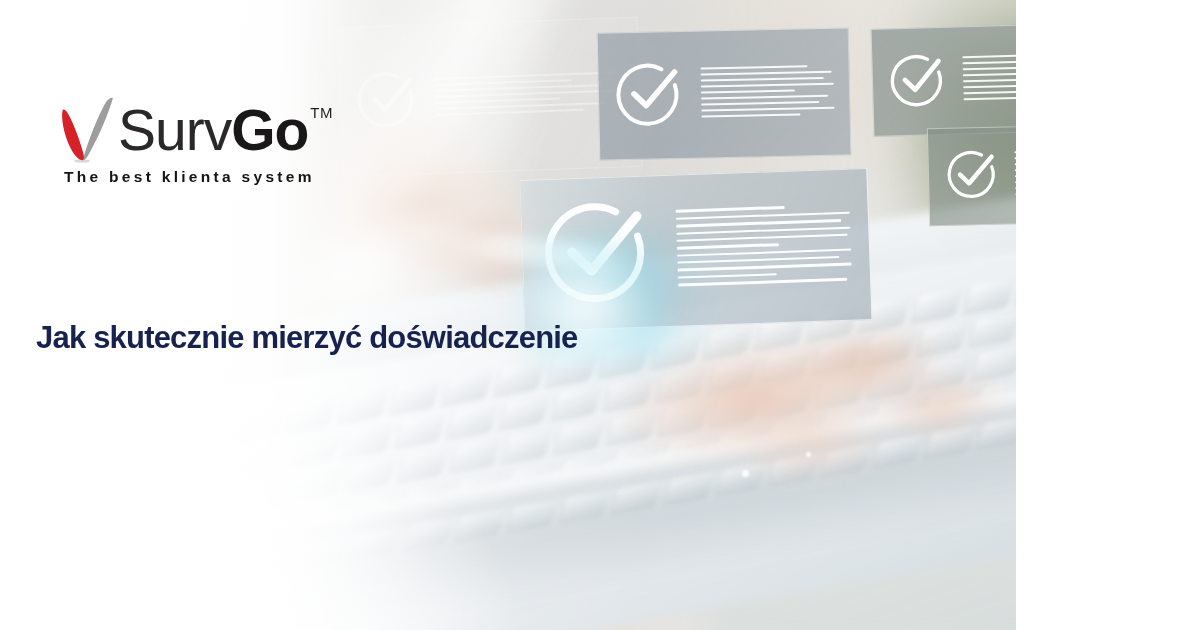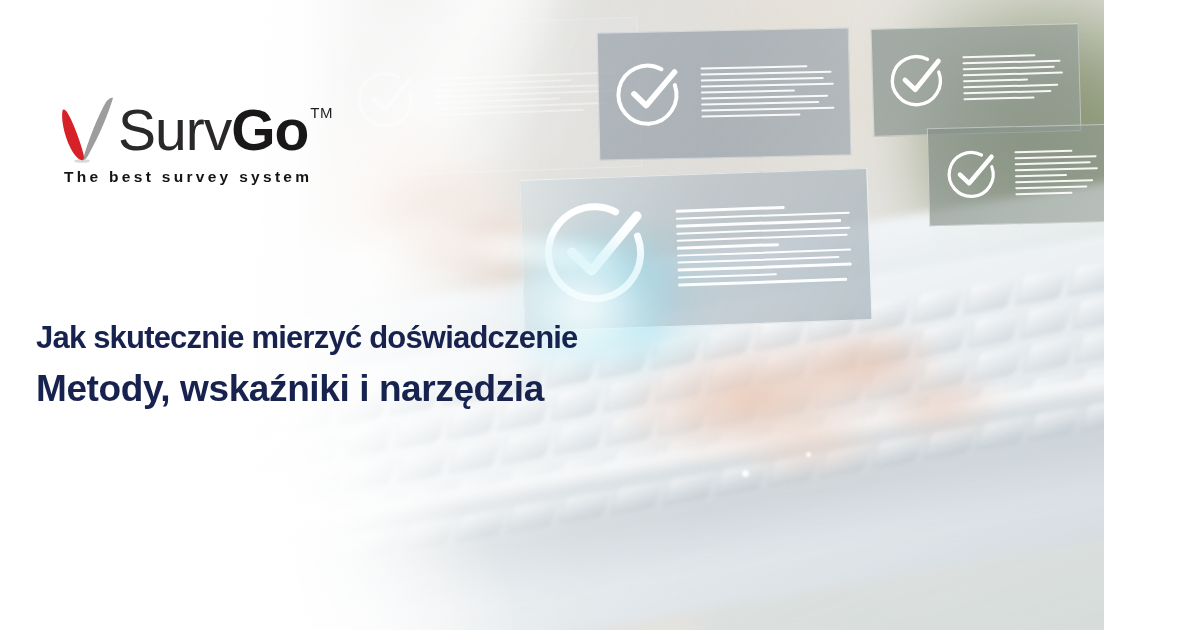--- a/index.html
+++ b/index.html
@@ -7,21 +7,21 @@
 
   html, body {
     width:1200px; height:630px;
     background:#ffffff;
     font-family:"Liberation Sans", sans-serif;
     overflow:hidden;
   }
 
   #cover {
     position:relative;
-    width:1104px; height:630px;
+    width:1016px; height:630px;
     background:#8b5cf6;
     overflow:hidden;
   }
 
   
   .photo {
     position:absolute; inset:0;
     overflow:hidden;
   }
 
@@ -645,21 +645,20 @@
         </svg>
       </span>
 
       <span class="logo-word">
         <span class="light">Surv</span><span class="bold">Go</span>
       </span>
 
       <span class="logo-tm">TM</span>
     </div>
 
-    <div class="logo-tagline">The best survey system</div>
+    <div class="logo-tagline">The best klienta system</div>
   </div>
 
   <div id="copy">
     <div class="headline">Jak skutecznie mierzyć doświadczenie</div>
-    <div class="subhead">Metody, wskaźniki i narzędzia</div>
   </div>
 
 </div>
 
 </body></html>

